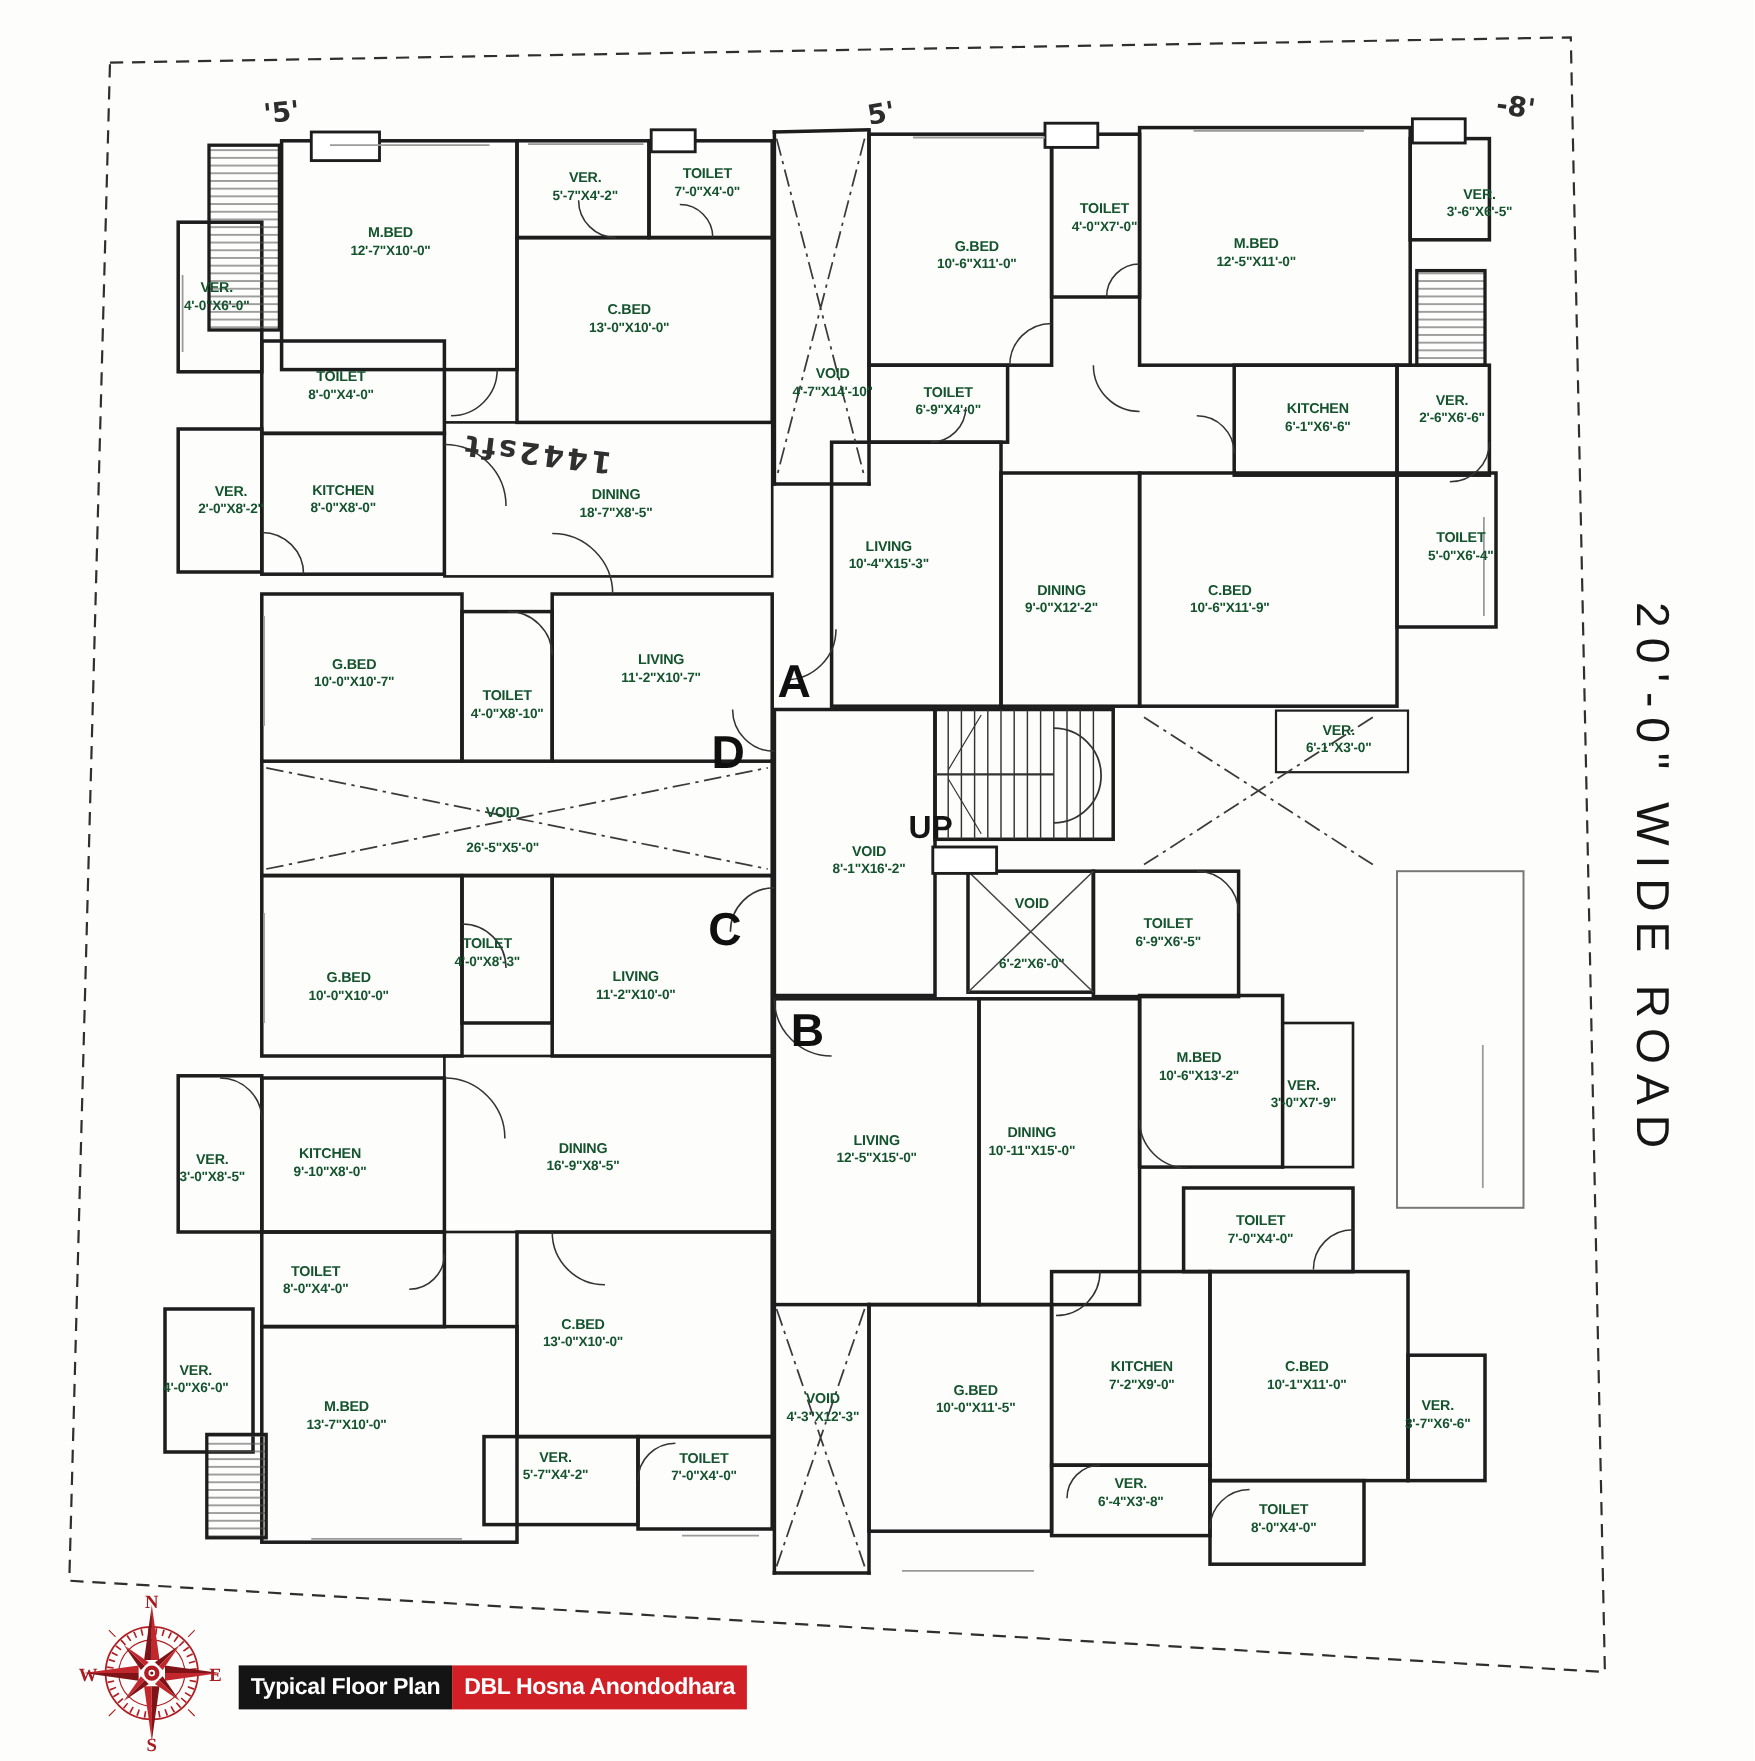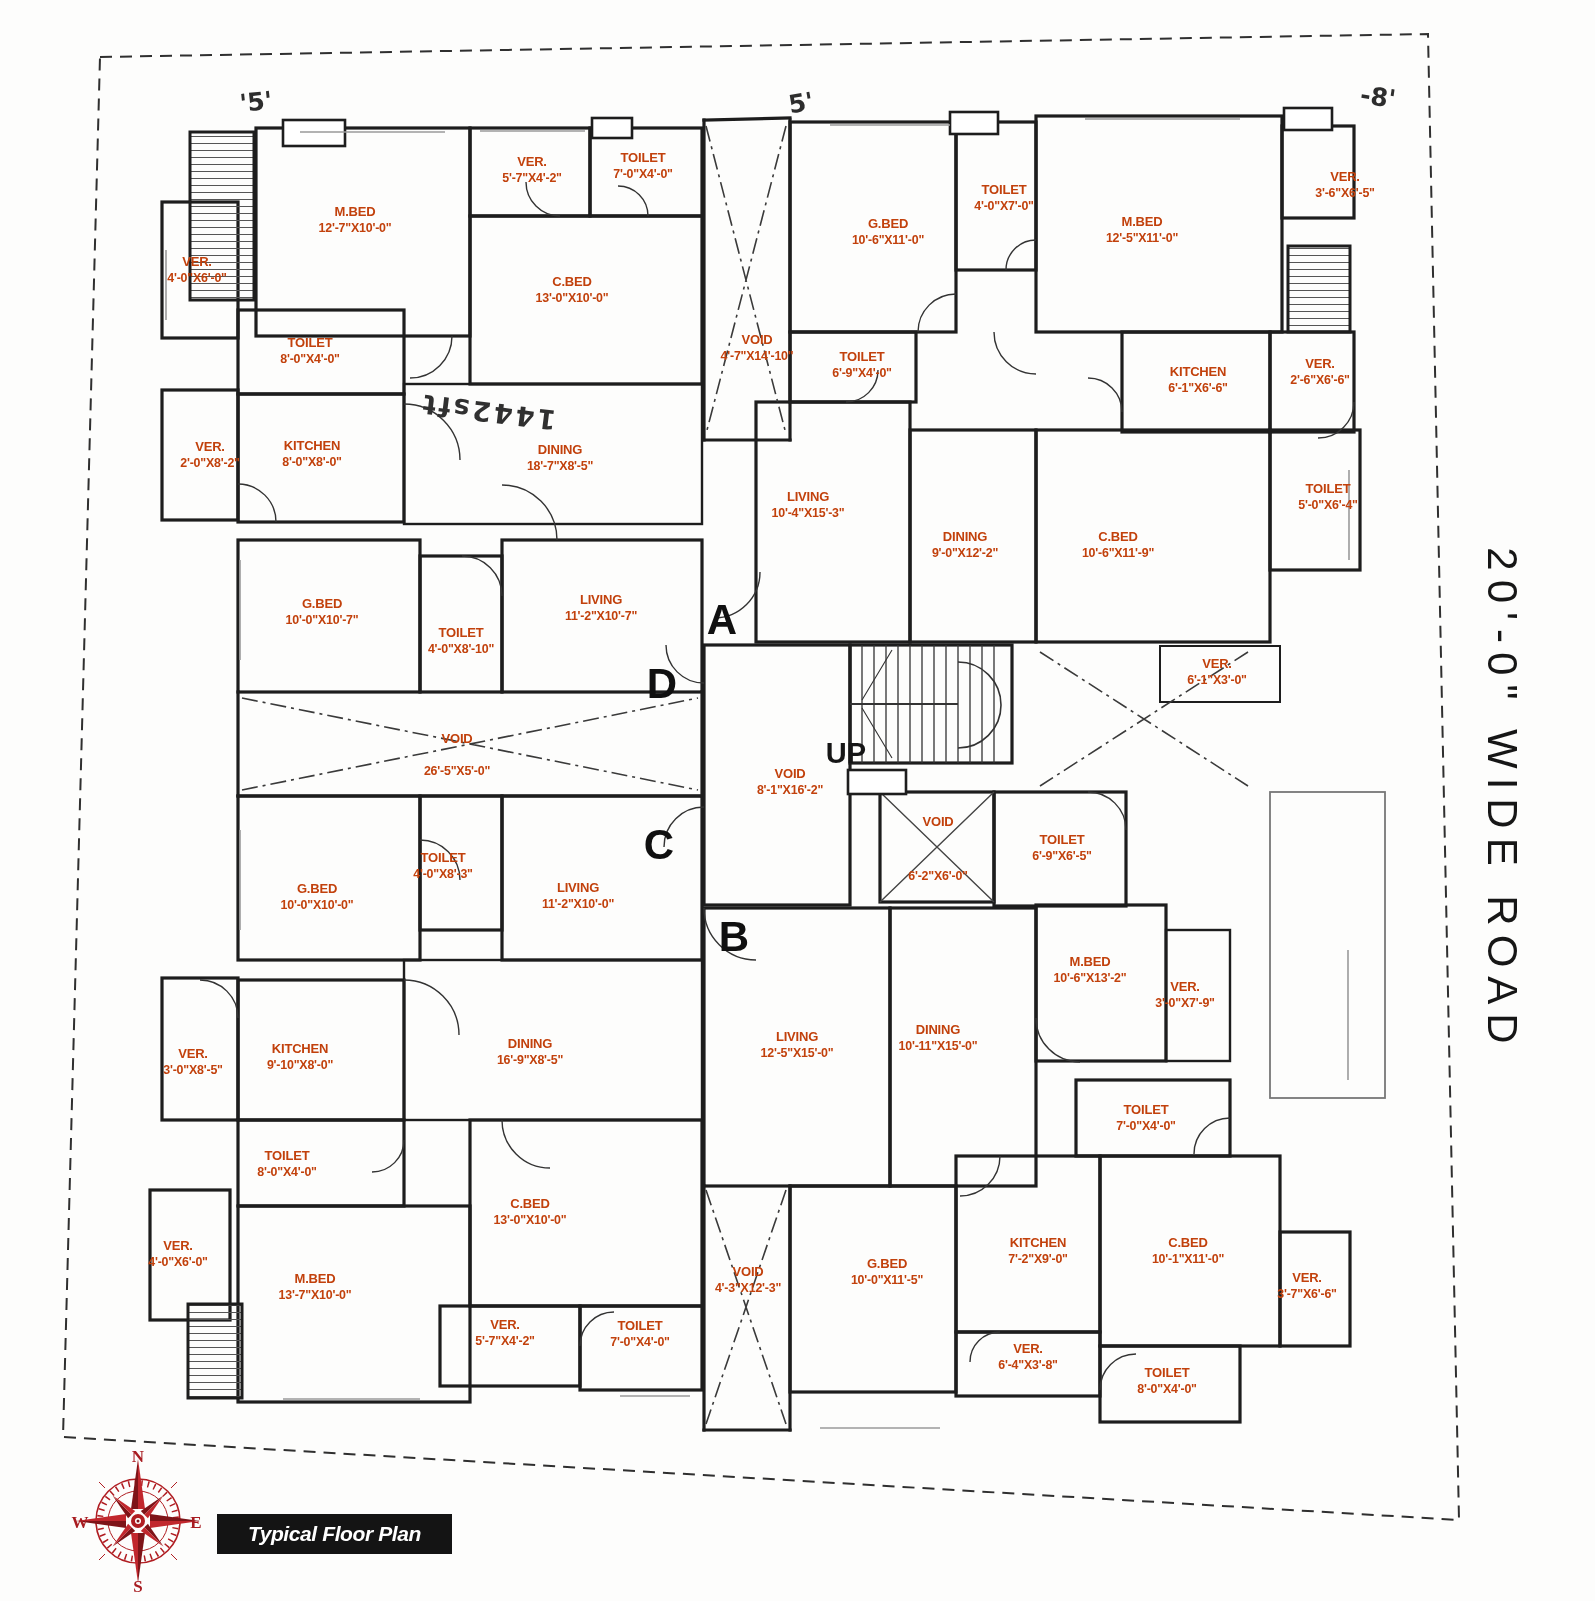--- a/index.html
+++ b/index.html
@@ -1,37 +1,37 @@
 <!DOCTYPE html>
 <html><head>
 <meta charset="utf-8">
 <style>
   html,body{margin:0;padding:0;background:#ffffff;}
   .canvas{position:relative;width:1595px;height:1601px;background:#fdfdfc;overflow:hidden;
           font-family:"Liberation Sans",sans-serif;}
   svg.linework{position:absolute;left:0;top:0;}
-  .rl{position:absolute;transform:translate(-50%,-50%);text-align:center;color:#c2410c;
+  .rl{position:absolute;transform:translate(-50%,-50%);text-align:center;color:#14532d;
       font-weight:bold;font-size:13px;line-height:1.28;letter-spacing:-0.2px;white-space:nowrap;}
   .rl .nm{display:block;}
   .rl .dim{display:block;font-size:12.4px;}
   .rl.gap .dim{margin-top:16px;}
   .unit-letter{position:absolute;transform:translate(-50%,-50%);font-size:42px;font-weight:bold;
       color:#101010;}
   .up-label{position:absolute;transform:translate(-50%,-50%);font-size:29px;font-weight:bold;color:#151515;}
   .hand{position:absolute;color:#2d2d2d;font-family:"DejaVu Sans",sans-serif;font-weight:600;font-size:25px;}
   .hand.tl{left:256px;top:102px;transform:translate(-50%,-50%) rotate(-6deg);}
   .hand.tm{left:801px;top:103px;transform:translate(-50%,-50%) rotate(-10deg);}
   .hand.tr{left:1378px;top:97px;transform:translate(-50%,-50%) rotate(8deg);}
   .hand.area{left:488px;top:412px;transform:translate(-50%,-50%) rotate(187deg);
       font-size:27px;letter-spacing:3px;color:#303030;}
   .road{position:absolute;left:1502px;top:800px;transform:translate(-50%,-50%) rotate(90deg);
       font-size:42px;letter-spacing:9px;color:#161616;white-space:nowrap;font-weight:500;}
   .footer{position:absolute;left:217px;top:1514px;display:flex;height:40px;}
-  .footer .seg{display:flex;align-items:center;padding:0 31px;font-size:21px;font-weight:bold;
-      letter-spacing:-0.4px;color:#ffffff;white-space:nowrap;font-style:italic;}
+  .footer .seg{display:flex;align-items:center;padding:0 11px;font-size:21px;font-weight:bold;
+      letter-spacing:-0.4px;color:#ffffff;white-space:nowrap;}
   .compass-letter{position:absolute;transform:translate(-50%,-50%);color:#a81c21;
       font-family:"Liberation Serif",serif;font-weight:bold;font-size:17px;}
 </style>
 </head>
 <body>
 
 <div class="canvas">
 
 <svg class="linework" width="1595" height="1601" viewBox="0 0 1595 1601">
   <defs>
@@ -464,15 +464,16 @@
 
 <div class="road">20'-0" WIDE ROAD</div>
 
 <div class="compass-letter" style="left:138px;top:1457px">N</div>
 <div class="compass-letter" style="left:196px;top:1523px">E</div>
 <div class="compass-letter" style="left:138px;top:1587px">S</div>
 <div class="compass-letter" style="left:80px;top:1523px">W</div>
 
 <div class="footer">
   <div class="seg" style="background:#141414">Typical Floor Plan</div>
+  <div class="seg" style="background:#d02026">DBL Hosna Anondodhara</div>
 </div>
 
 </div>
 
 </body></html>

